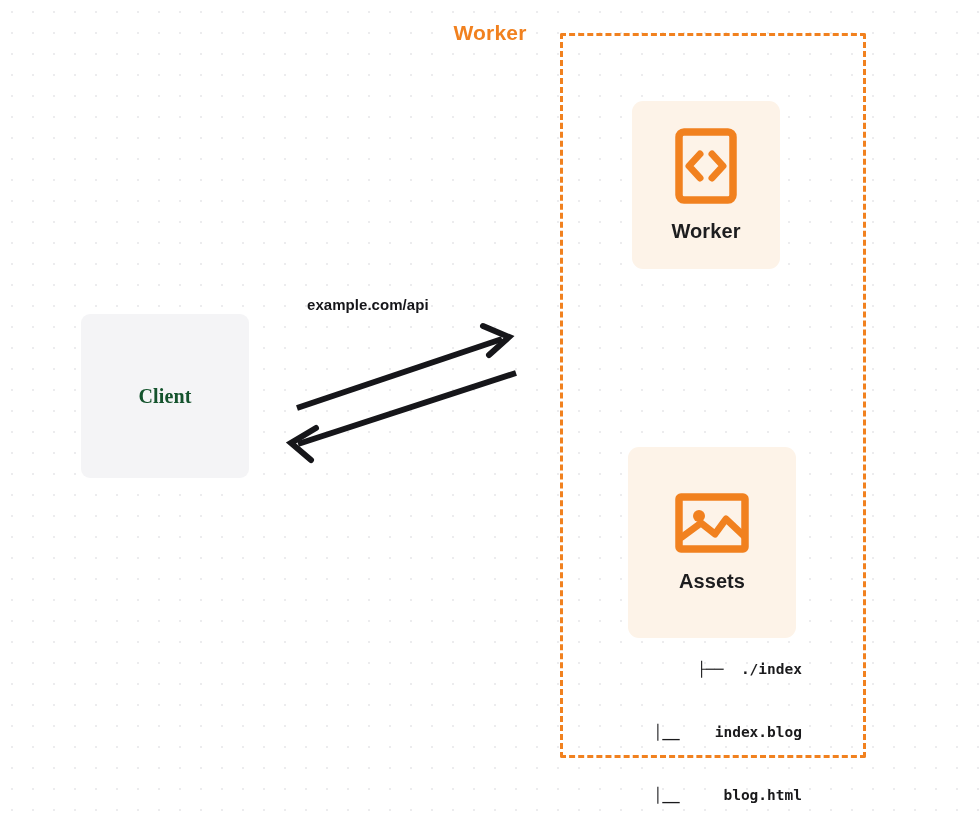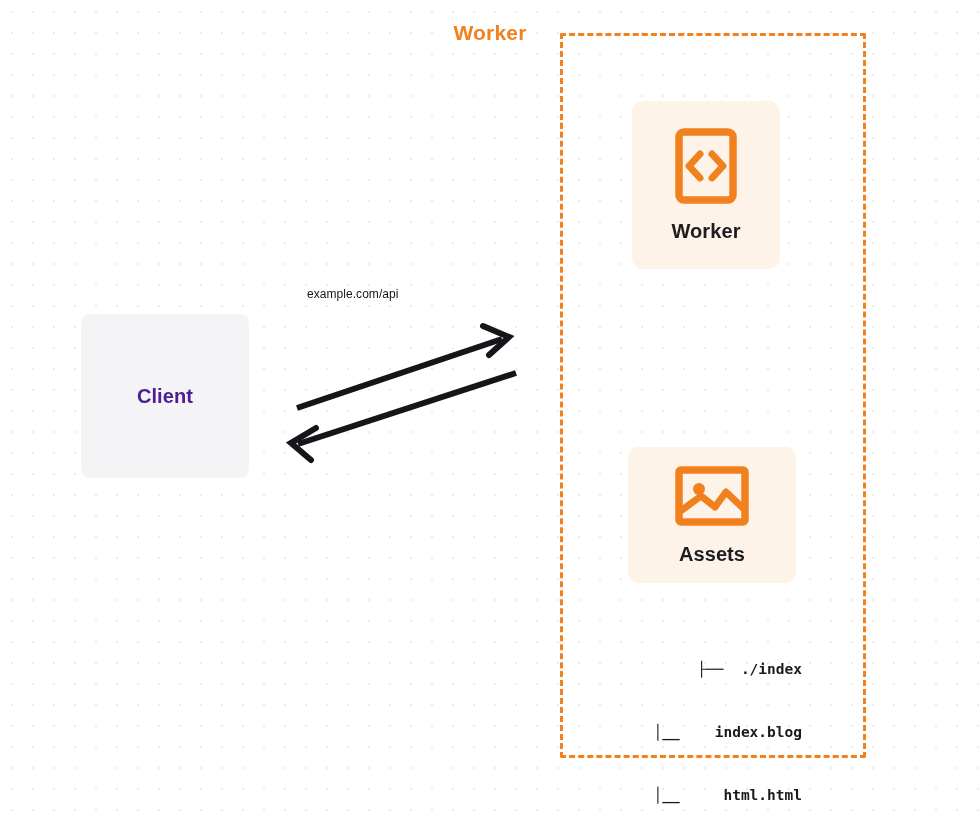--- a/index.html
+++ b/index.html
@@ -34,41 +34,42 @@
     height: 164px;
     background: #f4f4f6;
     border-radius: 9px;
     display: flex;
     align-items: center;
     justify-content: center;
   }
   #client-box .node-title {
     font-size: 20px;
     font-weight: bold;
-    color: #4c1d95;
+    color: #14532d;
     letter-spacing: 0.1px;
+    font-family: Liberation Serif, serif;
   }
 
   
   #arrows-svg {
     position: absolute;
     left: 0;
     top: 0;
     width: 980px;
     height: 818px;
     pointer-events: none;
   }
 
   
   #request-label {
     position: absolute;
     left: 307px;
-    top: 287px;
-    font-size: 12px;
-    font-weight: normal;
+    top: 296px;
+    font-size: 15px;
+    font-weight: bold;
     color: #16161a;
     letter-spacing: 0.05px;
     white-space: nowrap;
   }
 
   
   #project-box {
     position: absolute;
     left: 560px;
     top: 33px;
@@ -106,21 +107,21 @@
   #worker-card {
     left: 632px;
     top: 101px;
     width: 148px;
     height: 168px;
   }
   #assets-card {
     left: 628px;
     top: 447px;
     width: 168px;
-    height: 136px;
+    height: 191px;
   }
   .service-card .card-icon {
     line-height: 0;
     margin-bottom: 16px;
   }
   .service-card .card-title {
     font-size: 20px;
     font-weight: bold;
     color: #1d1d1f;
     letter-spacing: 0.1px;
@@ -187,17 +188,17 @@
         <circle cx="24" cy="24" r="6" fill="#f1811f"></circle>
         <polyline points="7,45 26,31 40,42 51,27 69,44" fill="none" stroke="#f1811f" stroke-width="7" stroke-linecap="round" stroke-linejoin="round"></polyline>
       </svg>
     </span>
     <span class="card-title">Assets</span>
   </div>
 
   <div id="file-tree">
     <span class="tree-row">├──  ./index</span>
     <span class="tree-row">│__    index.blog</span>
-    <span class="tree-row">│__     html.html</span>
+    <span class="tree-row">│__     blog.html</span>
     
   </div>
 
 </div>
 
 </body></html>

